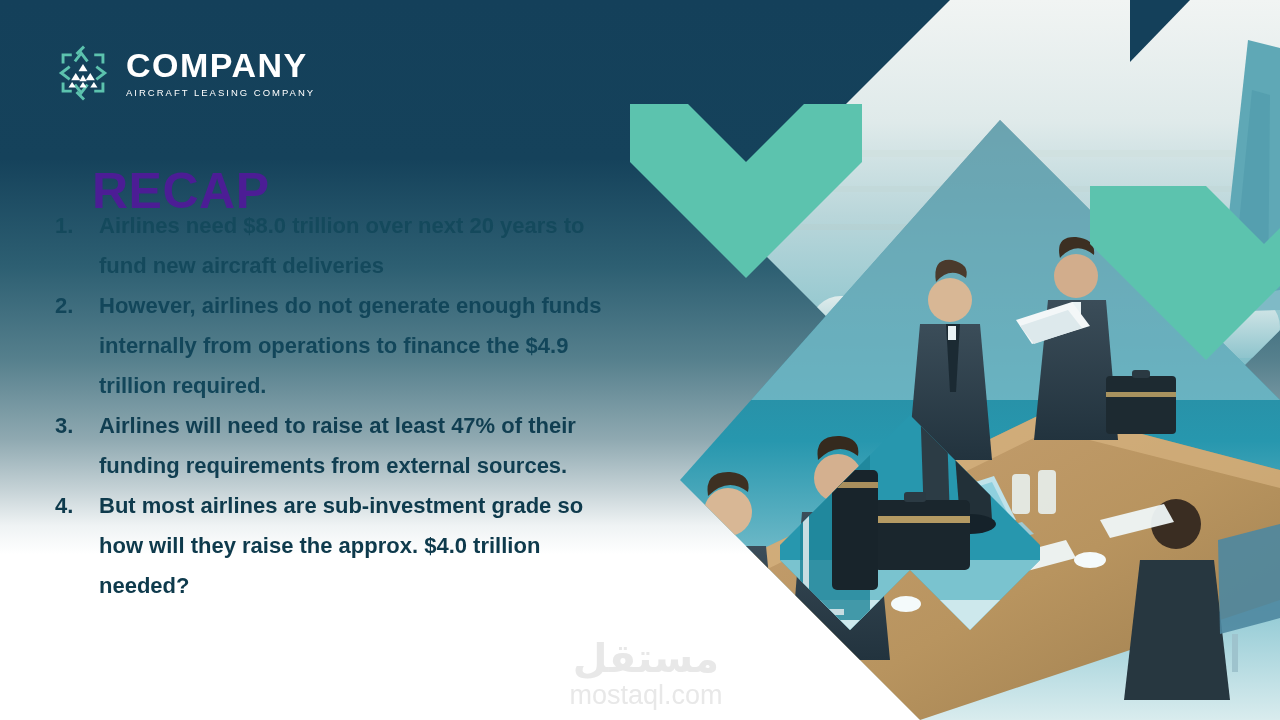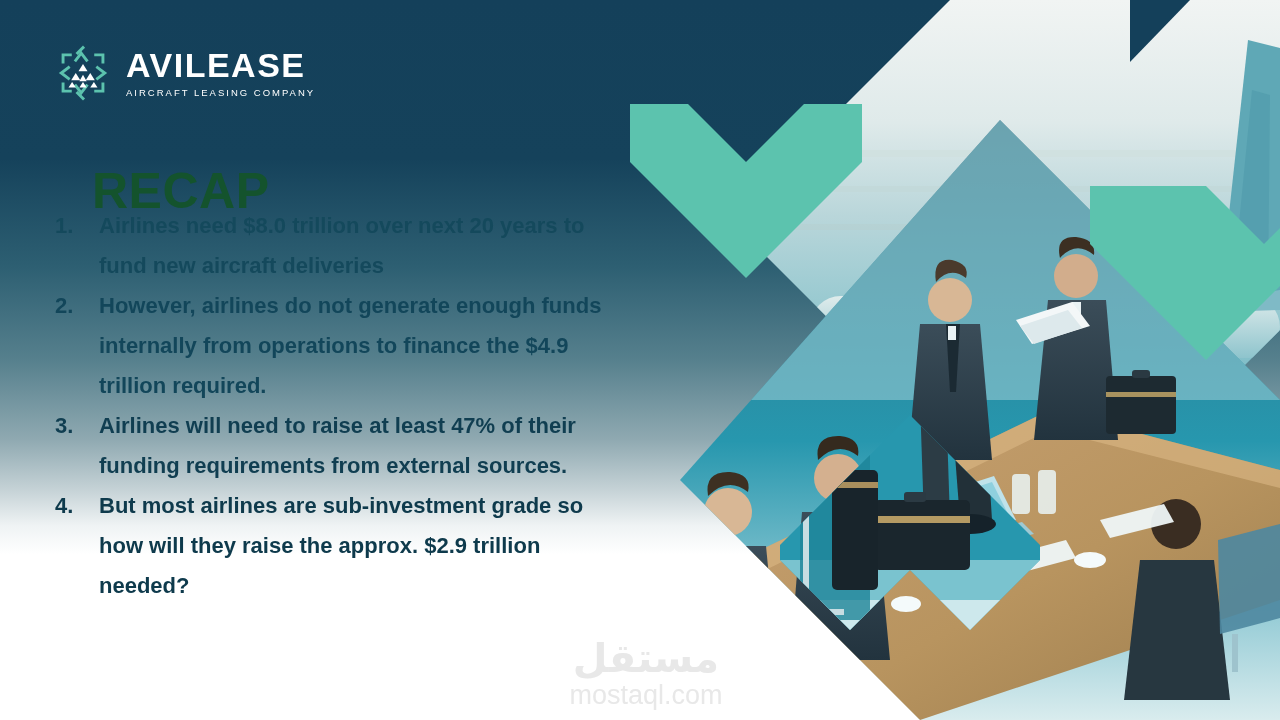--- a/index.html
+++ b/index.html
@@ -77,21 +77,21 @@
     line-height: 1;
     margin-top: 6px;
     font-family: "Liberation Sans", sans-serif;
   }
 
   
   .page-title {
     position: absolute;
     left: 92px;
     top: 131px;
-    color: #14532d;
+    color: #4c1d95;
     font-size: 50px;
     font-weight: bold;
     letter-spacing: 0.5px;
     line-height: 1.05;
     font-family: "Liberation Sans", sans-serif;
   }
 
   
   .recap-list {
     position: absolute;
@@ -366,21 +366,21 @@
         <path d="M 32 22 L 37 30 L 27 30 Z"></path>
         <path d="M 24 32 L 29 40 L 19 40 Z"></path>
         <path d="M 40 32 L 45 40 L 35 40 Z"></path>
         <path d="M 32 34 L 36 41 L 28 41 Z"></path>
         <path d="M 20 42 L 24 48 L 16 48 Z"></path>
         <path d="M 32 42 L 36 48 L 28 48 Z"></path>
         <path d="M 44 42 L 48 48 L 40 48 Z"></path>
       </g>
     </svg>
     <div class="logo-text">
-      <span class="logo-word">AVILEASE</span>
+      <span class="logo-word">COMPANY</span>
       <span class="logo-tag">AIRCRAFT LEASING COMPANY</span>
     </div>
   </div>
 
   <h1 class="page-title">RECAP</h1>
 
   <ol class="recap-list">
     <li class="recap-item tone-1">
       <span class="recap-num">1.</span>
       <span class="recap-text">Airlines need $8.0 trillion over next 20 years to fund new aircraft deliveries</span>
@@ -388,21 +388,21 @@
     <li class="recap-item tone-2">
       <span class="recap-num">2.</span>
       <span class="recap-text">However, airlines do not generate enough funds internally from operations to finance the $4.9 trillion required.</span>
     </li>
     <li class="recap-item tone-3">
       <span class="recap-num">3.</span>
       <span class="recap-text">Airlines will need to raise at least 47% of their funding requirements from external sources.</span>
     </li>
     <li class="recap-item tone-4">
       <span class="recap-num">4.</span>
-      <span class="recap-text">But most airlines are sub-investment grade so how will they raise the approx. $2.9 trillion needed?</span>
+      <span class="recap-text">But most airlines are sub-investment grade so how will they raise the approx. $4.0 trillion needed?</span>
     </li>
   </ol>
 
   <div class="watermark">
     <div class="wm-ar">مستقل</div>
     <div class="wm-en">mostaql.com</div>
   </div>
 
 </div>
 

